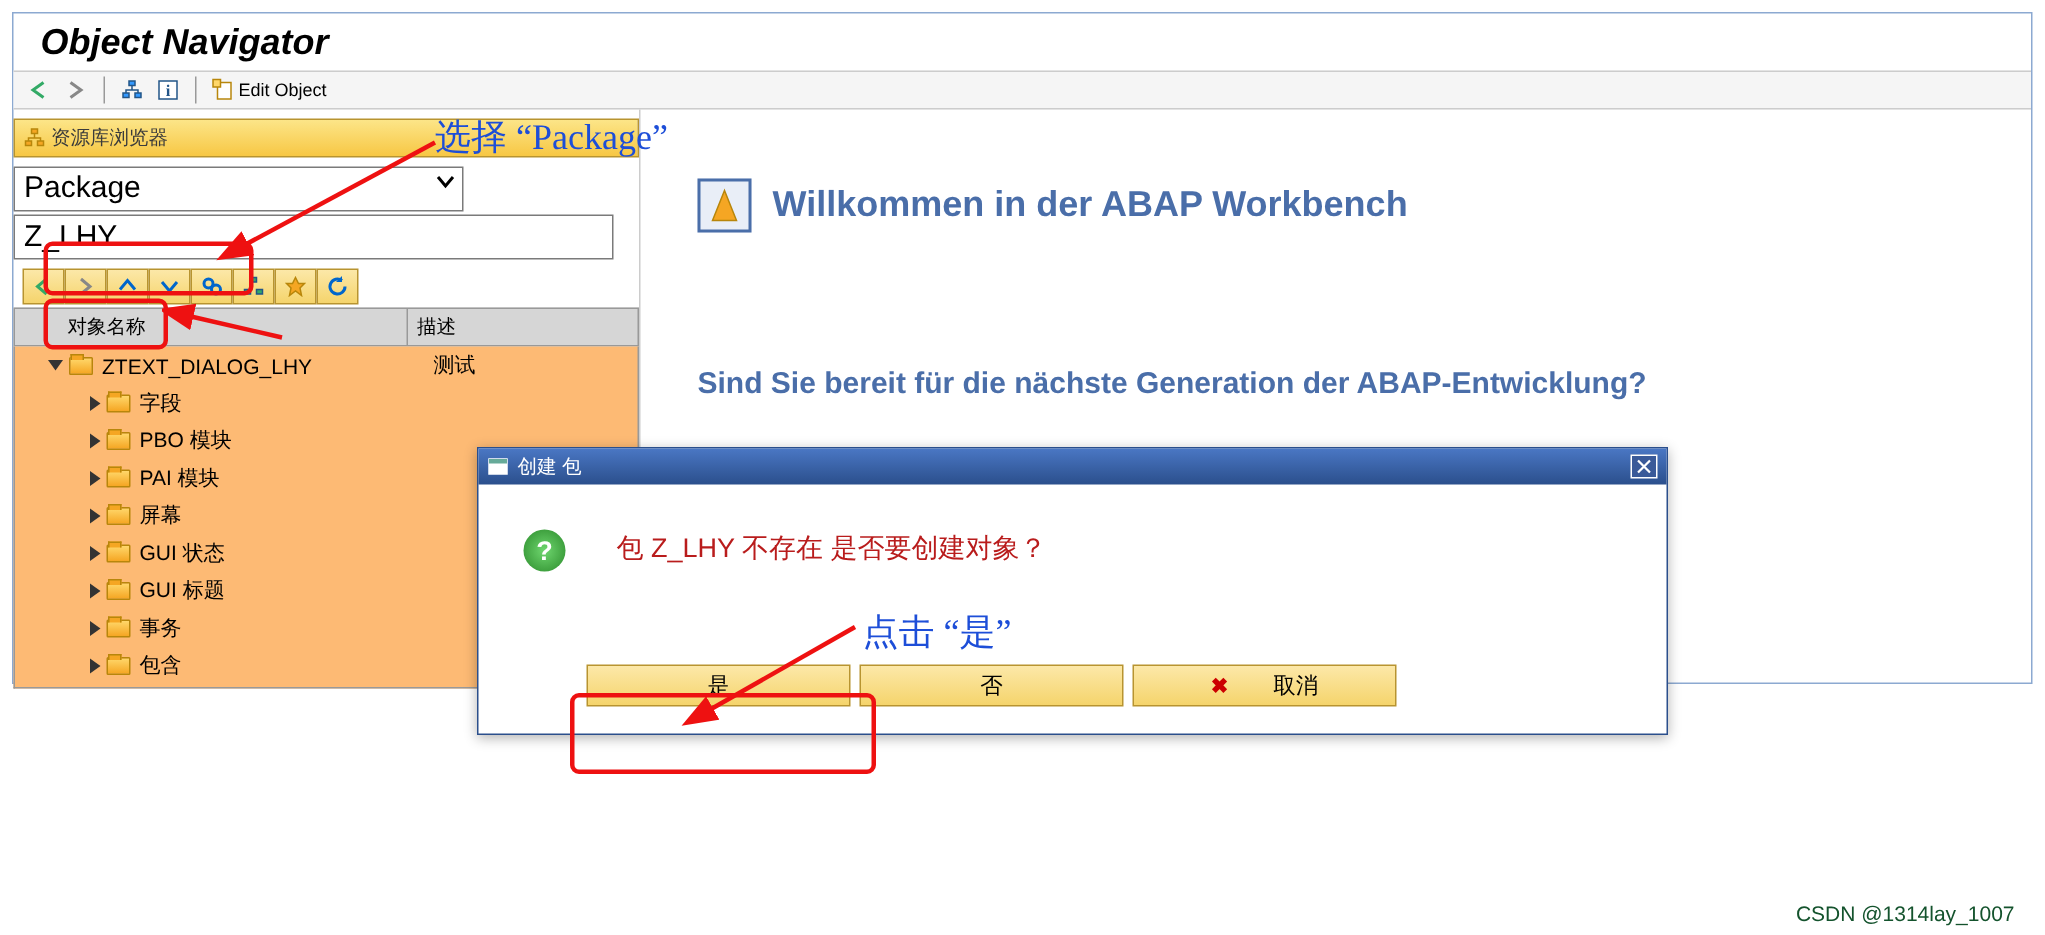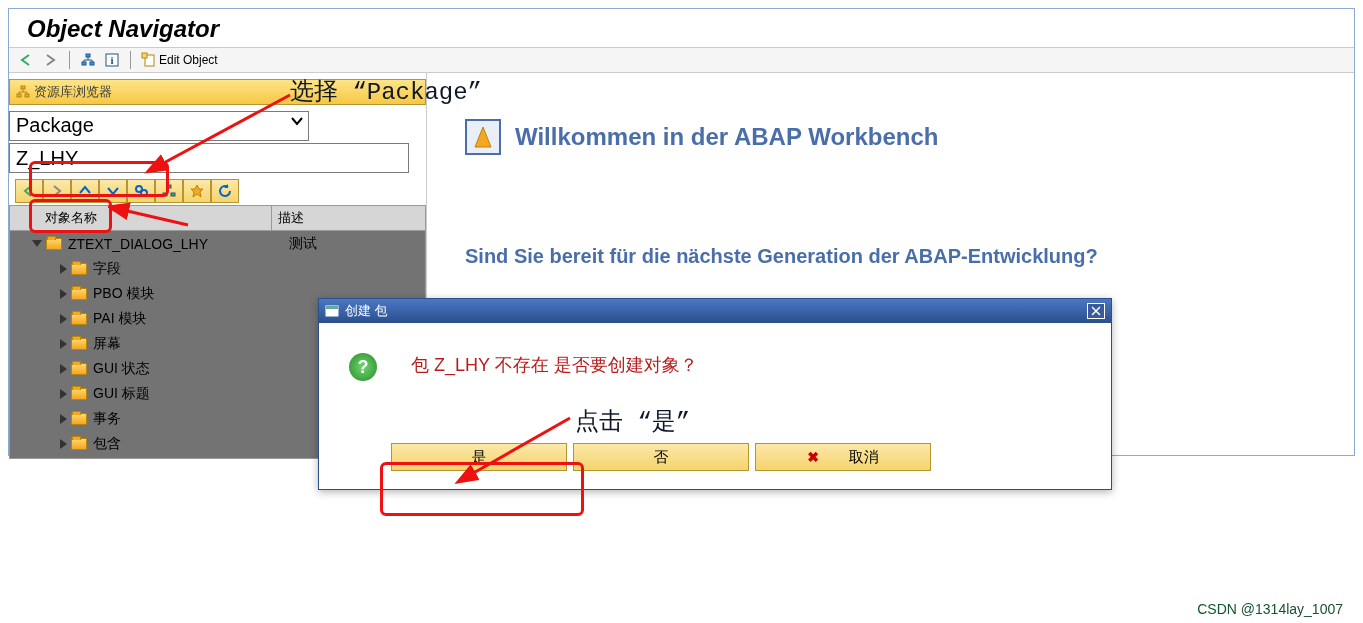--- a/index.html
+++ b/index.html
@@ -18,21 +18,21 @@
   .pkg-select { border: 1px solid #7a7a7a; background: #fff; display: flex; align-items: flex-start; justify-content: space-between; padding: 2px 4px 2px 6px; width: 300px; height: 30px; font-size: 20px; }
   .pkg-input { border: 1px solid #7a7a7a; background: #fff; padding: 2px 6px; width: 400px; height: 30px; font-size: 20px; display: flex; align-items: center; margin-top: 2px; }
   .red-box-1 { position: absolute; border: 3px solid #e11; border-radius: 6px; left: 29px; top: 161px; width: 140px; height: 36px; pointer-events: none; z-index: 50; }
   .red-box-2 { position: absolute; border: 3px solid #e11; border-radius: 6px; left: 29px; top: 199px; width: 83px; height: 34px; pointer-events: none; z-index: 50; }
   .mini-toolbar { display: flex; gap: 0; margin: 6px 0 0 6px; }
   .mini-btn { width: 28px; height: 24px; border: 1px solid #b89430; background: linear-gradient(#fce8a8, #f5d46c); display: flex; align-items: center; justify-content: center; cursor: pointer; }
   .tree-header { display: flex; background: #d6d6d6; border: 1px solid #999; margin-top: 2px; }
   .th-cell { padding: 3px 6px; font-size: 13px; }
   .th-name { width: 262px; border-right: 1px solid #999; padding-left: 35px; }
   .th-desc { flex: 1; }
-  .tree-body { flex: 1; background: #737373; border: 1px solid #999; border-top: none; overflow: hidden; font-size: 14px; }
+  .tree-body { flex: 1; background: #fdba74; border: 1px solid #999; border-top: none; overflow: hidden; font-size: 14px; }
   .tree-row { display: flex; align-items: center; height: 25px; padding-left: 22px; }
   .tree-row.child { padding-left: 50px; }
   .tri { width: 0; height: 0; border-top: 5px solid transparent; border-bottom: 5px solid transparent; border-left: 7px solid #333; margin-right: 4px; }
   .tri.open { border-left: 5px solid transparent; border-right: 5px solid transparent; border-top: 7px solid #333; border-bottom: none; margin-right: 4px; }
   .folder-ico { width: 16px; height: 12px; background: linear-gradient(#ffd76a, #f5a623); border: 1px solid #b8860b; border-radius: 1px; margin-right: 6px; position: relative; }
   .folder-ico:before { content: ""; position: absolute; top: -3px; left: 0; width: 7px; height: 3px; background: #f5a623; border: 1px solid #b8860b; border-bottom: none; }
   .tree-label { flex: 1; }
   .tree-desc { width: 140px; text-align: left; padding-left: 4px; }
   .welcome-row { display: flex; align-items: center; gap: 14px; margin-top: 40px; }
   .welcome-icon-box { width: 36px; height: 36px; border: 2px solid #4a6ea9; background: #e9eef7; display: flex; align-items: center; justify-content: center; }
@@ -43,21 +43,21 @@
   .dlg-title { background: linear-gradient(#4a77c4, #2b4f8c); color: #fff; display: flex; align-items: center; justify-content: space-between; padding: 3px 6px; font-size: 13px; }
   .dlg-title-left { display: flex; align-items: center; gap: 6px; }
   .dlg-close { width: 18px; height: 16px; border: 1px solid #fff; display: flex; align-items: center; justify-content: center; font-size: 11px; cursor: pointer; background: #3a5a99; }
   .dlg-body { padding: 30px 30px 10px 30px; display: flex; align-items: flex-start; gap: 34px; min-height: 120px; }
   .q-icon { width: 28px; height: 28px; border-radius: 50%; background: radial-gradient(#6fd66f, #2a8a2a); display: flex; align-items: center; justify-content: center; color: #fff; font-weight: bold; font-size: 18px; }
   .dlg-text { font-size: 18px; color: #b91c1c; }
   .dlg-buttons { display: flex; gap: 6px; padding: 0 0 18px 72px; }
   .dlg-btn { width: 176px; height: 28px; border: 1px solid #b89430; background: linear-gradient(#fce8a8, #f5d46c); display: flex; align-items: center; justify-content: center; cursor: pointer; font-size: 15px; }
   .dlg-btn .cancel-x { color: #c00; font-weight: bold; margin-right: 30px; font-size: 14px; }
   .red-box-yes { position: absolute; border: 3px solid #e11; border-radius: 6px; left: 380px; top: 462px; width: 204px; height: 54px; pointer-events: none; z-index: 50; }
-  .annotation { position: absolute; color: #0f172a; font-size: 24px; font-family: Liberation Mono, monospace; z-index: 40; pointer-events: none; }
+  .annotation { position: absolute; color: #1d4ed8; font-size: 24px; font-family: Liberation Serif, serif; z-index: 40; pointer-events: none; }
   .ann1 { left: 290px; top: 75px; }
   .ann2 { left: 575px; top: 405px; }
   .watermark { position: absolute; right: 20px; bottom: 6px; color: #14532d; font-size: 14px; }
   svg.arrow { position: absolute; z-index: 45; pointer-events: none; }
 </style>
 </head>
 <body>
 
 <div class="frame">
   <div class="title-bar">Object Navigator</div>

